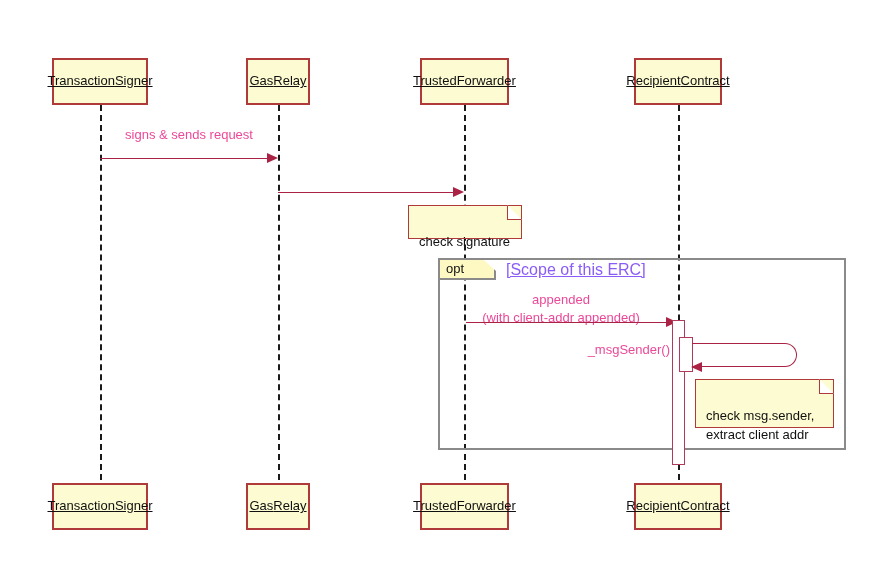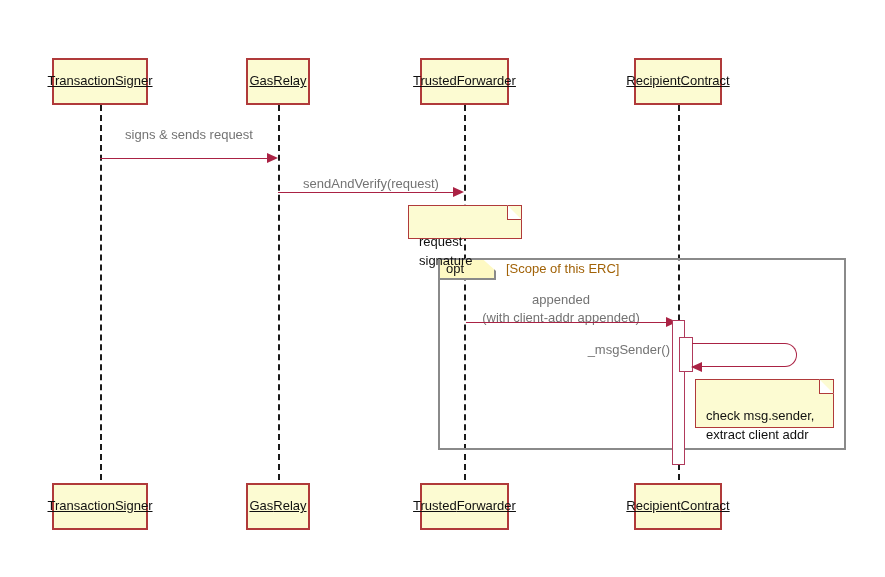--- a/index.html
+++ b/index.html
@@ -68,21 +68,21 @@
   }
   .msg-head.right {
     border-left: 11px solid #aa2244;
   }
   .msg-head.left {
     border-right: 11px solid #aa2244;
   }
   .msg-label {
     position: absolute;
     font-size: 13px;
-    color: #737373;
+    color: #ec4899;
     text-align: center;
     line-height: 1.35;
     white-space: nowrap;
   }
 
   
   .self-loop {
     position: absolute;
     box-sizing: border-box;
     border: 1.6px solid #aa2244;
@@ -130,23 +130,24 @@
     border-right: 2px solid #8a8a8a;
     border-bottom: 2px solid #8a8a8a;
     clip-path: polygon(0 0, 78% 0, 100% 55%, 100% 100%, 0 100%);
     font-size: 13px;
     color: #101010;
     padding: 1px 6px 0 6px;
     font-weight: normal;
   }
   .fragment-guard {
     position: absolute;
-    font-size: 13px;
-    color: #a16207;
+    font-size: 16px;
+    color: #8b5cf6;
     white-space: nowrap;
+    text-decoration: underline;
   }
 </style>
 </head>
 <body>
 
 <div id="canvas">
 
   <div class="lifeline" style="left:100px; top:105px; height:375px;"></div>
   <div class="lifeline" style="left:278px; top:105px; height:375px;"></div>
   <div class="lifeline" style="left:464px; top:105px; height:375px;"></div>
@@ -177,28 +178,25 @@
     <span>Recipient</span>
     <span>Contract</span>
   </div>
 
   <div class="msg-label" style="left:100px; top:126px; width:178px;">
     <div>signs &amp; sends request</div>
   </div>
   <div class="msg-line" style="left:100px; top:158px; width:168px;"></div>
   <div class="msg-head right" style="left:267px; top:153px;"></div>
 
-  <div class="msg-label" style="left:278px; top:175px; width:186px;">
-    <div>sendAndVerify(request)</div>
-  </div>
   <div class="msg-line" style="left:278px; top:192px; width:176px;"></div>
   <div class="msg-head right" style="left:453px; top:187px;"></div>
 
   <div class="note" style="left:408px; top:205px; width:114px; height:34px;">
-    <span>request signature</span>
+    <span>check signature</span>
     <span class="note-fold-line"></span>
   </div>
 
   <div class="msg-label" style="left:466px; top:291px; width:190px;">
     <div>appended</div>
     <div>(with client-addr appended)</div>
   </div>
   <div class="msg-line" style="left:466px; top:322px; width:201px;"></div>
   <div class="msg-head right" style="left:666px; top:317px;"></div>
 

